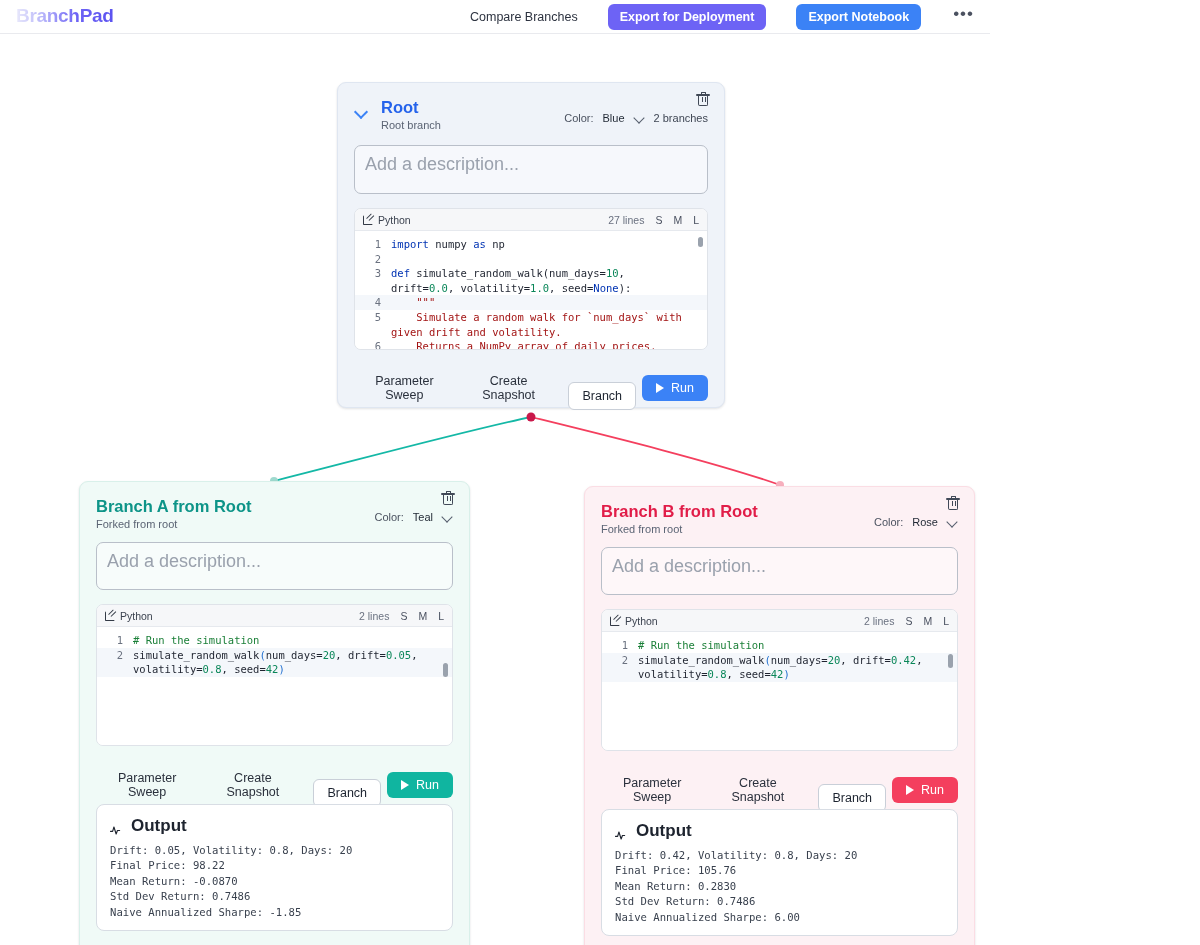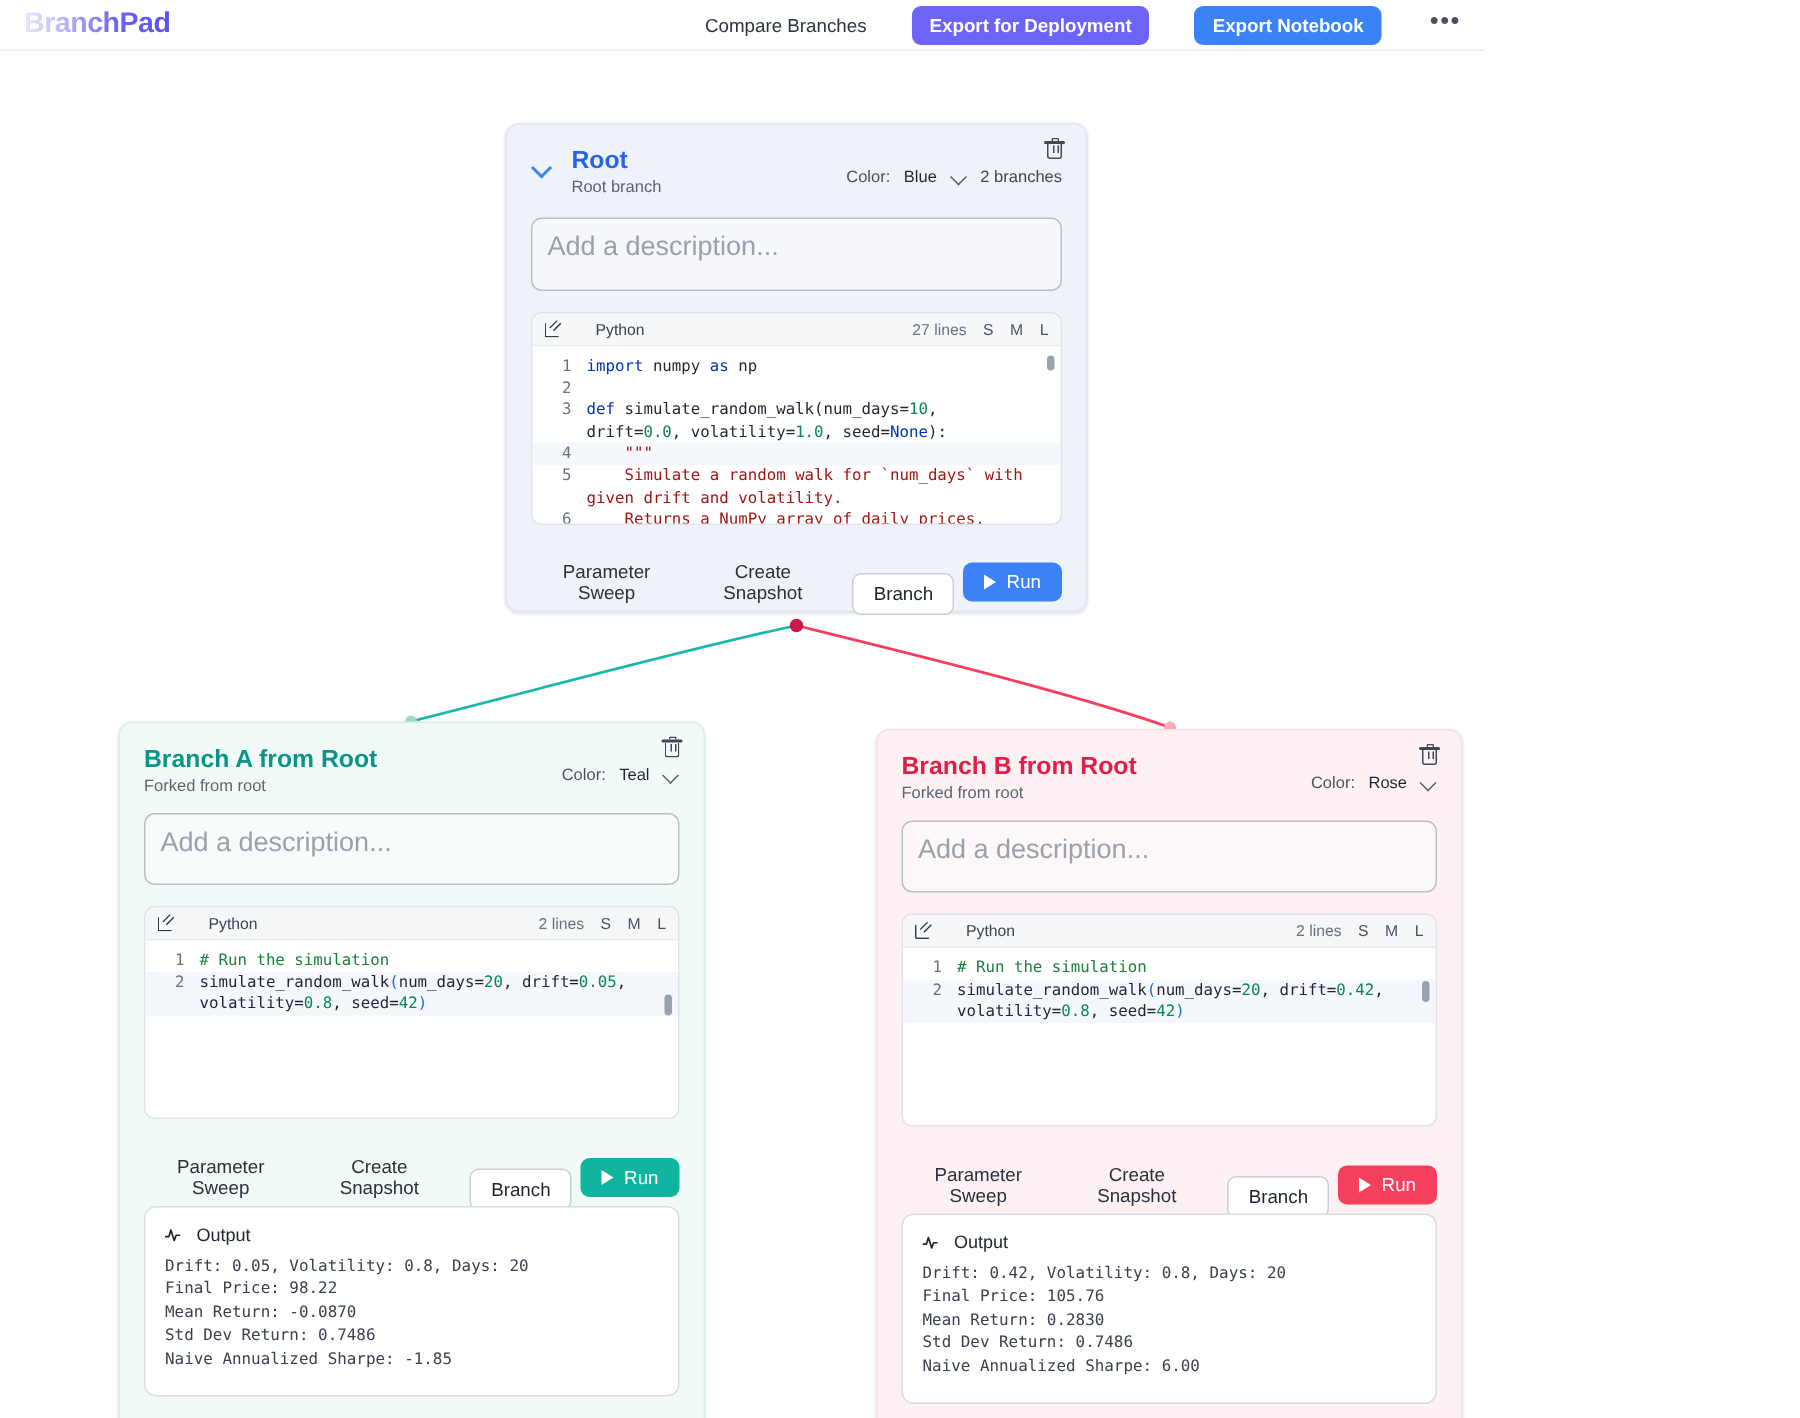--- a/index.html
+++ b/index.html
@@ -125,21 +125,21 @@
   .editor {
     margin: 14px 16px 0 16px;
     border: 1px solid #dfe3e9; border-radius: 7px;
     background: #ffffff; overflow: hidden;
   }
   .editor-bar {
     height: 22px; background: #f6f7f9; border-bottom: 1px solid #e6e9ee;
     display: flex; align-items: center; padding: 0 8px;
     font-size: 10.5px; color: #3c4350;
   }
-  .lang { display: flex; align-items: center; gap: 23px; }
+  .lang { display: flex; align-items: center; gap: 4px; }
   .ext-icon { width: 11px; height: 11px; position: relative; display:inline-block;}
   .ext-icon:before { content:""; position:absolute; left:0; bottom:0; width:8px; height:8px; border:1.3px solid #333a46; border-radius:1.5px; border-top-color:transparent; border-right-color:transparent;}
   .ext-icon:after { content:""; position:absolute; right:0px; top:0.5px; width:7px; height:1.3px; background:#333a46; transform: rotate(-45deg); transform-origin: right center; box-shadow: -0.5px -3px 0 -0.1px #333a46;}
   .bar-right { margin-left: auto; display: flex; align-items: center; gap: 11px; color: #6a7180; font-size: 10.5px; }
   .bar-right .sml { color: #4a5160; cursor: pointer; }
 
   .code-area { position: relative; background: #fff; padding: 6px 0 4px 0; }
   .code-line { display: flex; font-family: "DejaVu Sans Mono", monospace; font-size: 10.5px; line-height: 14.6px; }
   .code-line.hl { background: #f4f7fb; }
   .ln { width: 36px; text-align: right; padding-right: 10px; color: #6b7280; flex: none; user-select: none; }
@@ -186,21 +186,21 @@
   }
 
   
   .output {
     position: absolute; left: 16px; right: 16px;
     border: 1px solid #d8dde4; border-radius: 8px; background: #fff;
     padding: 11px 13px;
   }
   .card.bra .output { top: 322px; height: 127px; }
   .card.brb .output { top: 322px; height: 127px; }
-  .out-head { display: flex; align-items: center; gap: 7px; font-size: 12px; font-weight: normal; color: #1e242f; margin-bottom: 7px;}
+  .out-head { display: flex; align-items: flex-end; gap: 7px; font-size: 17px; font-weight: bold; color: #1e242f; margin-bottom: 7px;}
   .pulse-icon { width: 14px; height: 11px; display:inline-block; }
   .out-body { font-family: "DejaVu Sans Mono", monospace; font-size: 10.6px; line-height: 15.4px; color: #39414e; white-space: pre; }
 </style>
 </head>
 <body>
 
 <div class="topbar">
   <div class="logo">BranchPad</div>
   <div class="topbar-right">
     <span class="compare-link">Compare Branches</span>

